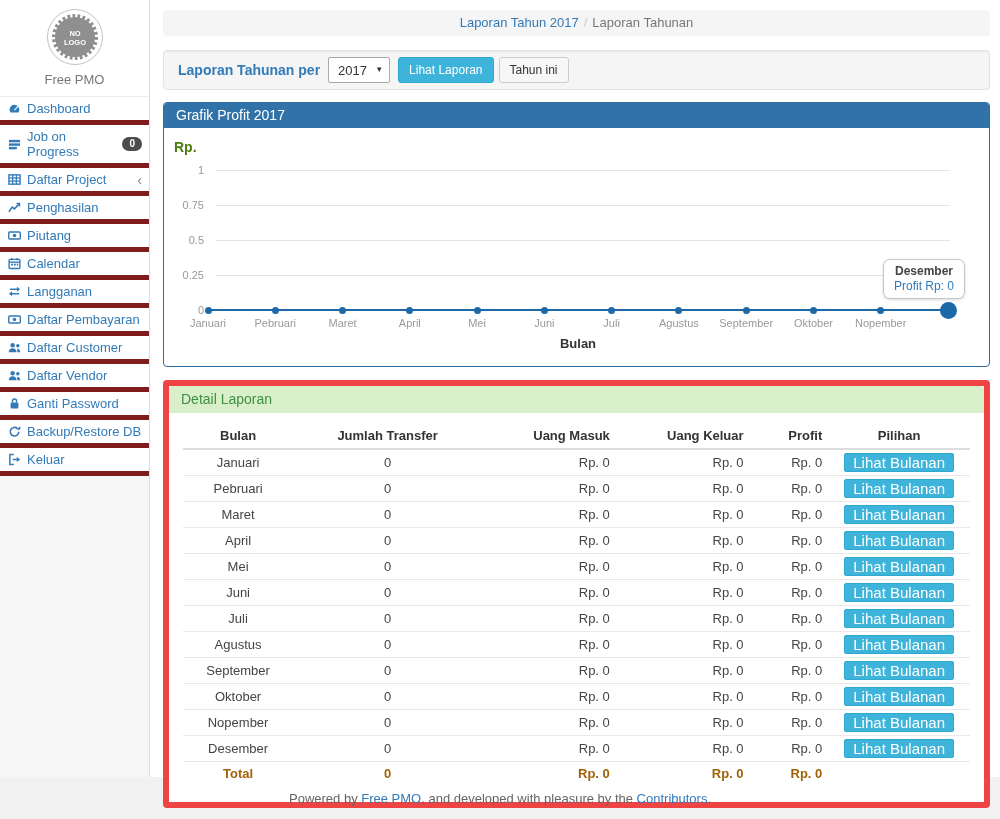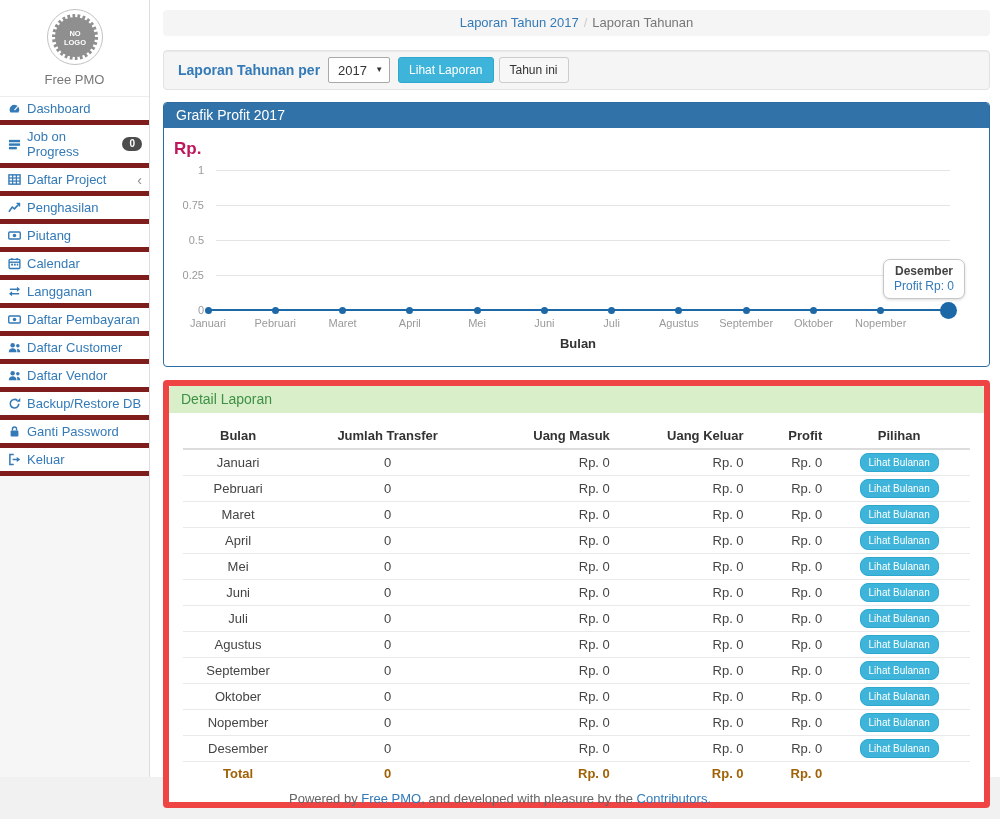--- a/index.html
+++ b/index.html
@@ -38,39 +38,39 @@
   
   .panel { border-radius:4px; background:#fff; }
   .panel-primary { border:1px solid #2e6da4; margin-bottom:13px; }
   .panel-primary .panel-heading { background:#3172a9; color:#fff; padding:4px 12px; font-size:14px; line-height:17px; border-radius:3px 3px 0 0; }
   .panel-success { border:6px solid #ef4444; }
   .panel-success .panel-heading { background:#d9efca; color:#3e9044; padding:5px 12px; font-size:14px; line-height:17px; border-radius:3px 3px 0 0; }
   .panel-success .panel-body { padding:10px 14px 16px; }
 
   
   .chart-body { position:relative; height:238px; border-radius:0 0 3px 3px; }
-  .ylabel { position:absolute; left:10px; top:11px; font-size:17px; font-weight:bold; color:#be185d; }
+  .ylabel { position:absolute; left:10px; top:11px; font-size:14px; font-weight:bold; color:#4d7c0f; }
   .gridline { position:absolute; height:1px; background:#e4e4e4; }
   .ytick { position:absolute; width:40px; text-align:right; font-size:11px; color:#999; line-height:12px; }
   .profit-line { position:absolute; height:2px; background:#1d68a7; }
   .pt { position:absolute; width:7px; height:7px; border-radius:50%; background:#1d68a7; cursor:pointer; }
   .pt.big { width:17px; height:17px; }
   .xtick { position:absolute; font-size:11px; color:#999; transform:translateX(-50%); white-space:nowrap; }
   .xaxis-label { position:absolute; font-size:13px; font-weight:bold; color:#333; transform:translateX(-50%); }
   .chart-tooltip { position:absolute; right:24px; top:131px; background:#fff; border:1px solid #c6c6c6; border-radius:7px; padding:4px 10px; text-align:center; box-shadow:0 1px 3px rgba(0,0,0,.15); z-index:5; }
   .chart-tooltip .t1 { font-size:12px; font-weight:bold; color:#444; line-height:15px; }
   .chart-tooltip .t2 { font-size:12px; color:#337ab7; line-height:15px; }
 
   
   table { width:100%; border-collapse:collapse; font-size:13px; color:#444; }
   thead th { font-weight:bold; color:#333; padding:5px 6px; border-bottom:2px solid #ddd; line-height:15px; }
   tbody td { padding:3px 6px; border-top:1px solid #e9e9e9; line-height:17px; height:24px; }
   tbody tr:first-child td { border-top:none; }
   tr.total td { font-weight:bold; color:#a16207; }
-  .btn-xs { font-size:10px; padding:2px 8px; border-radius:8px; background:#3fb4da; border:1px solid #2da9cf; color:#fff; cursor:pointer; line-height:13px; font-family:inherit; }
+  .btn-xs { font-size:15px; padding:2px 8px; border-radius:2px; background:#3fb4da; border:1px solid #2da9cf; color:#fff; cursor:pointer; line-height:13px; font-family:inherit; }
   .al-c { text-align:center; } .al-r { text-align:right; }
 
   
   .footer { height:42px; background:#f1f1f1; display:flex; align-items:center; justify-content:center; font-size:13px; color:#666; }
   .footer a { color:#337ab7; text-decoration:none; cursor:pointer; }
 </style>
 </head>
 <body>
 
 <div class="page">
@@ -192,34 +192,34 @@
                 <path d="M0.8 12c0-2.6 1.9-4.1 4.2-4.1S9.2 9.4 9.2 12z" fill="currentColor"></path>
                 <circle cx="10.6" cy="5" r="1.9" fill="currentColor"></circle>
                 <path d="M9.8 8.3c2 .2 3.4 1.6 3.4 3.7h-3.2z" fill="currentColor"></path>
               </svg>
             </span>
             <span>Daftar Vendor</span>
           </div>
           <div class="menu-item">
             <span class="icon">
               <svg width="13" height="13" viewBox="0 0 14 14">
+                <rect x="2.8" y="6" width="8.4" height="6.4" rx="1" fill="currentColor"></rect>
+                <path d="M4.8 6V4.4a2.2 2.2 0 0 1 4.4 0V6" fill="none" stroke="currentColor" stroke-width="1.5"></path>
+              </svg>
+            </span>
+            <span>Ganti Password</span>
+          </div>
+          <div class="menu-item">
+            <span class="icon">
+              <svg width="13" height="13" viewBox="0 0 14 14">
                 <path d="M11.6 7.2a4.6 4.6 0 1 1-1.4-3.3" fill="none" stroke="currentColor" stroke-width="1.7"></path>
                 <polygon points="13.2,1.2 13.2,5.2 9.2,5.2" fill="currentColor"></polygon>
               </svg>
             </span>
             <span>Backup/Restore DB</span>
-          </div>
-          <div class="menu-item">
-            <span class="icon">
-              <svg width="13" height="13" viewBox="0 0 14 14">
-                <rect x="2.8" y="6" width="8.4" height="6.4" rx="1" fill="currentColor"></rect>
-                <path d="M4.8 6V4.4a2.2 2.2 0 0 1 4.4 0V6" fill="none" stroke="currentColor" stroke-width="1.5"></path>
-              </svg>
-            </span>
-            <span>Ganti Password</span>
           </div>
           <div class="menu-item">
             <span class="icon">
               <svg width="13" height="13" viewBox="0 0 14 14">
                 <path d="M6.2 1.6H2v10.8h4.2" fill="none" stroke="currentColor" stroke-width="1.6"></path>
                 <line x1="5" y1="7" x2="10.2" y2="7" stroke="currentColor" stroke-width="1.6"></line>
                 <polygon points="13.2,7 9.4,4.2 9.4,9.8" fill="currentColor"></polygon>
               </svg>
             </span>
             <span>Keluar</span>

